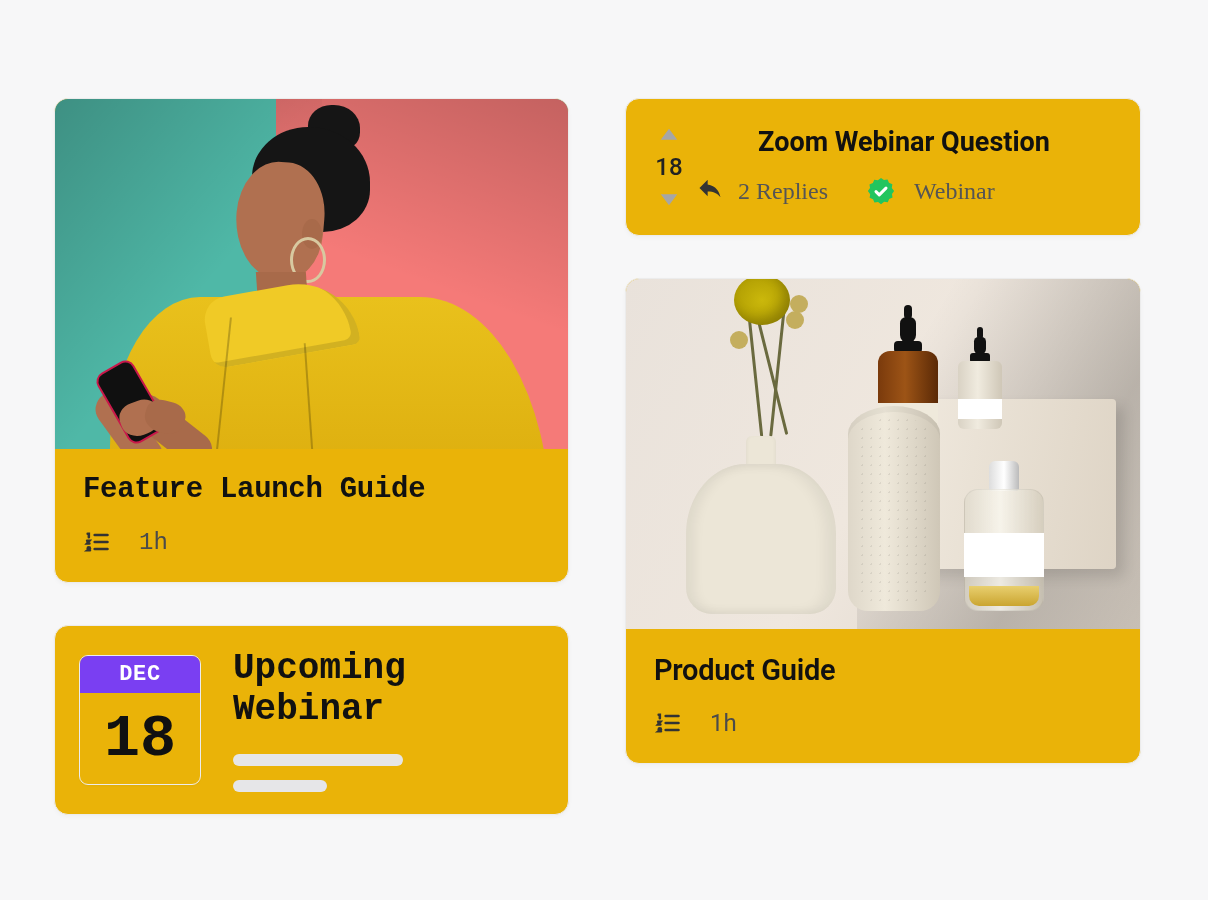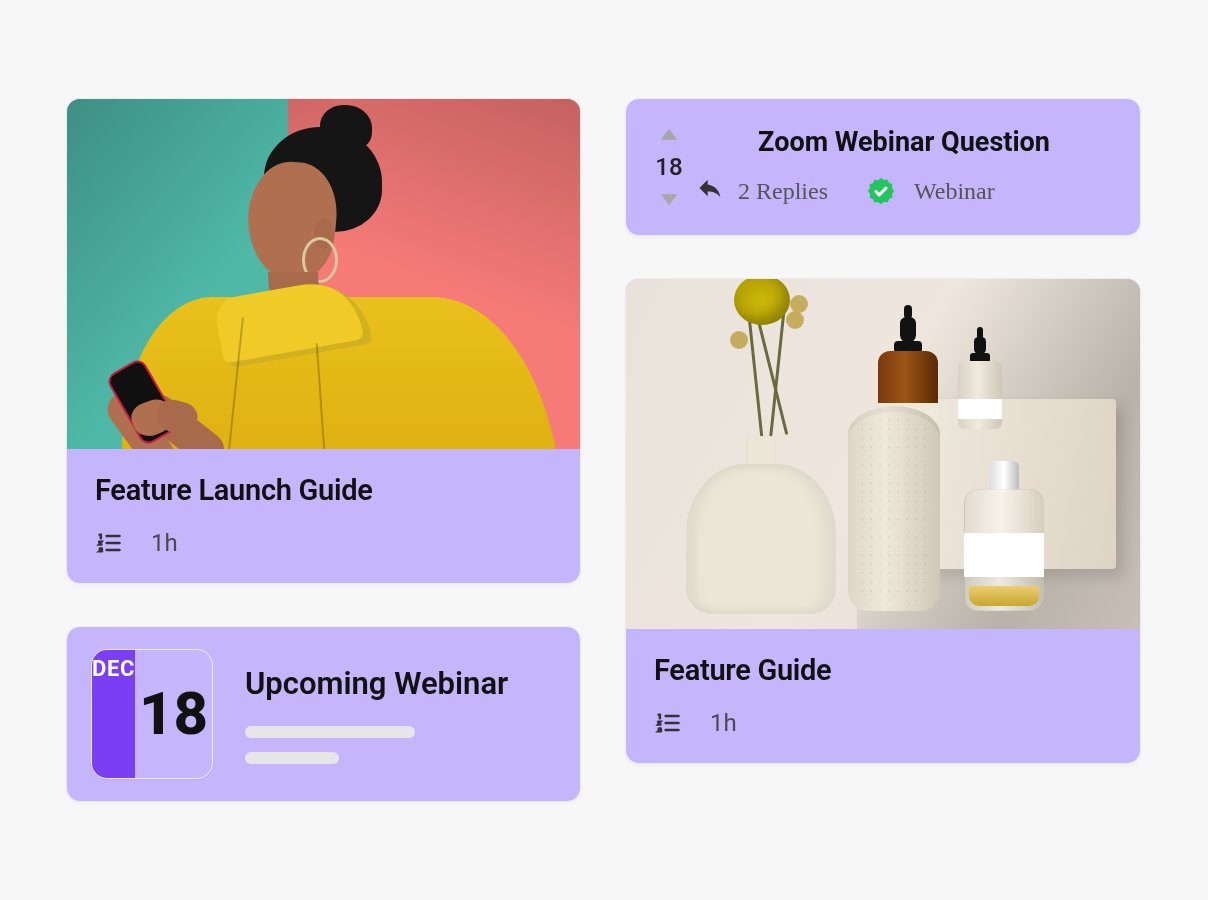--- a/index.html
+++ b/index.html
@@ -6,32 +6,33 @@
   body {
     background: #f7f7f8;
     font-family: -apple-system, BlinkMacSystemFont, "Segoe UI", Roboto, Helvetica, Arial, sans-serif;
     width: 1208px;
     height: 900px;
     position: relative;
     color: #111;
   }
   .col-left {
     position: absolute;
-    left: 66px;
+    left: 54px;
     top: 98px;
     width: 515px;
+    font-family: Liberation Mono, monospace;
   }
   .col-right {
     position: absolute;
     left: 625px;
     top: 98px;
     width: 516px;
   }
   .card {
-    background: #c4b5fd;
+    background: #eab308;
     border: 1px solid #ececec;
     border-radius: 14px;
     box-shadow: 0 2px 4px rgba(0,0,0,0.03);
     overflow: hidden;
   }
 
   
   .card-guide { margin-bottom: 42px; }
   .card-guide .thumb {
     height: 350px;
@@ -89,34 +90,34 @@
   }
   .card-body { padding: 24px 28px 26px; }
   .card-title { font-size: 29px; font-weight: 600; letter-spacing: -0.01em; color:#111; }
   .meta-row { display:flex; align-items:center; gap: 28px; margin-top: 22px; color:#4b4b4b; }
   .meta-row .dur { font-size: 24px; color:#4b4b4b; }
   .icon-ol { display:inline-flex; }
 
   
   .card-event { display:flex; align-items:center; gap: 32px; padding: 22px 24px; }
   .date-tile {
-    width: 122px; height: 130px; border:1px solid #ececec; border-radius:16px; overflow:hidden;
-    display:flex; flex-direction:row; box-shadow: 0 1px 2px rgba(0,0,0,0.04);
+    width: 122px; height: 130px; border:1px solid #ececec; border-radius:9px; overflow:hidden;
+    display:flex; flex-direction:column; box-shadow: 0 1px 2px rgba(0,0,0,0.04);
   }
   .date-month {
     background: #7a3ff2;
     color:#fff; text-align:center; font-weight:700; font-size:22px; letter-spacing:0.03em;
     padding: 6px 0;
   }
   .date-day {
     flex:1; display:flex; align-items:center; justify-content:center;
     font-size: 60px; font-weight: 800; color:#111; line-height:1;
   }
   .event-body { flex:1; }
-  .event-title { font-size: 31px; font-weight:600; margin-bottom: 24px; }
+  .event-title { font-size: 36px; font-weight:600; margin-bottom: 24px; }
   .skel { background:#e6e6e8; border-radius: 999px; height: 12px; }
   .skel.long { width: 170px; margin-bottom: 14px; }
   .skel.short { width: 94px; }
 
   
   .card-forum { display:flex; align-items:center; gap: 12px; padding: 26px 28px; margin-bottom: 42px; }
   .vote-col { display:flex; flex-direction:column; align-items:center; gap: 6px; }
   .vote-count { font-size: 24px; color:#222; font-weight: 500; }
   .arrow-btn { width:30px; height:22px; display:flex; align-items:center; justify-content:center; background:transparent; border:none; cursor:pointer; }
   .forum-body { flex:1;text-align:center; }
@@ -318,21 +319,21 @@
         </div>
       <div class="perfume">
         <div class="perf-cap"></div>
         <div class="perf-body">
             <div class="perf-liquid"></div>
           </div>
         <div class="perf-label"></div>
       </div>
     </div>
     <div class="card-body">
-      <div class="card-title">Feature Guide</div>
+      <div class="card-title">Product Guide</div>
       <div class="meta-row">
         <span class="icon-ol">
           <svg viewBox="0 0 24 24" width="28" height="28" fill="none" stroke="#333" stroke-width="2.2" stroke-linecap="round">
             <line x1="10" y1="6" x2="21" y2="6"></line>
               <line x1="10" y1="12" x2="21" y2="12"></line>
               <line x1="10" y1="18" x2="21" y2="18"></line>
             <path d="M4 5h1v3"></path>
               <path d="M3.5 11h2l-2 2.3h2"></path>
             <path d="M4 17.5c0-.6.5-1 1-1s1 .4 1 1l-2 1.5h2"></path>
           </svg>

